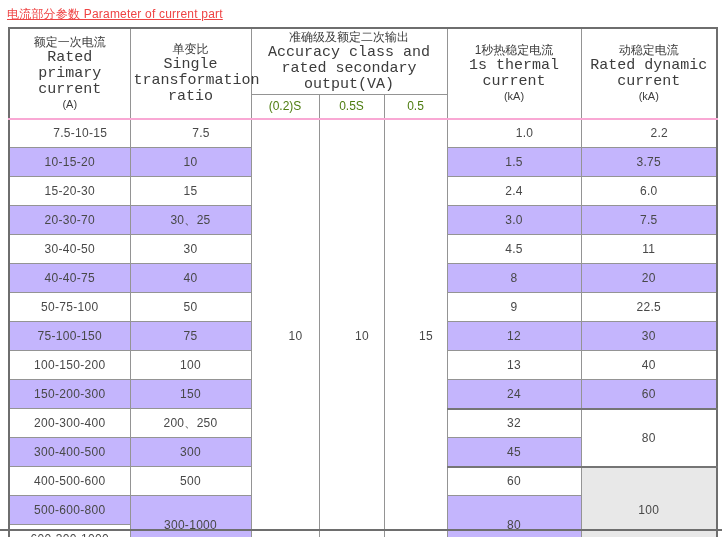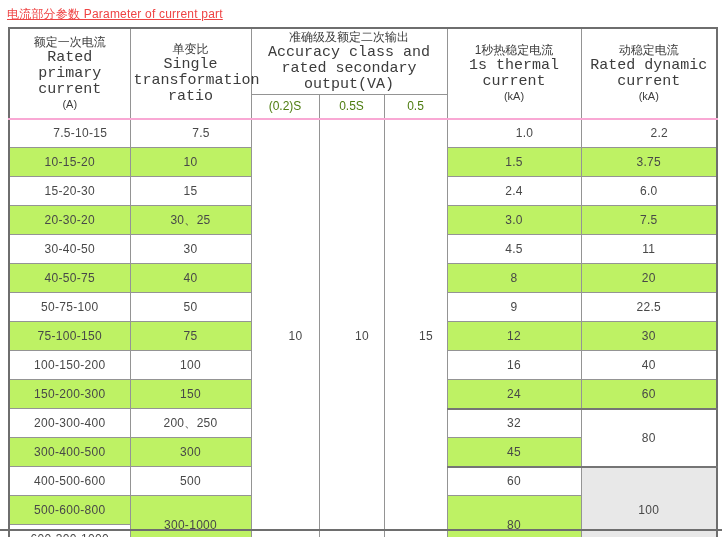--- a/index.html
+++ b/index.html
@@ -55,21 +55,21 @@
   th .en { display: block; font-size: 15px; line-height: 16px; color: #3c3c3c; font-family: Liberation Mono, monospace; }
   th .unit { display: block; font-size: 11px; line-height: 13px; color: #3c3c3c; }
   td { font-size: 12px; color: #484848; letter-spacing: 0.3px; }
   thead th.acc-class { font-size: 12px; color: #4d7c0f; }
 
   
   tbody tr:first-child td { border-top: 2px solid #f9a8d4; padding-left: 24px; }
   
   td.thick-top { border-top: 2px solid #757575; margin-top: 12px; }
 
-  tr.alt td { background: #bef264; }
+  tr.alt td { background: #c4b5fd; }
   td.shaded { background: #e8e8e8; }
   td.plain { background: #ffffff; }
 
   .bottom-rule {
     position: absolute;
     left: 0; top: 529px;
     width: 722px; height: 2px;
     background: #6e6e6e;
   }
 </style>
@@ -138,53 +138,53 @@
         <td>1.5</td>
         <td>3.75</td>
       </tr>
       <tr>
         <td>15-20-30</td>
         <td>15</td>
         <td>2.4</td>
         <td>6.0</td>
       </tr>
       <tr class="alt">
-        <td>20-30-20</td>
+        <td>20-30-70</td>
         <td>30、25</td>
         <td>3.0</td>
         <td>7.5</td>
       </tr>
       <tr>
         <td>30-40-50</td>
         <td>30</td>
         <td>4.5</td>
         <td>11</td>
       </tr>
       <tr class="alt">
-        <td>40-50-75</td>
+        <td>40-40-75</td>
         <td>40</td>
         <td>8</td>
         <td>20</td>
       </tr>
       <tr>
         <td>50-75-100</td>
         <td>50</td>
         <td>9</td>
         <td>22.5</td>
       </tr>
       <tr class="alt">
         <td>75-100-150</td>
         <td>75</td>
         <td>12</td>
         <td>30</td>
       </tr>
       <tr>
         <td>100-150-200</td>
         <td>100</td>
-        <td>16</td>
+        <td>13</td>
         <td>40</td>
       </tr>
       <tr class="alt">
         <td>150-200-300</td>
         <td>150</td>
         <td>24</td>
         <td>60</td>
       </tr>
       <tr>
         <td>200-300-400</td>

